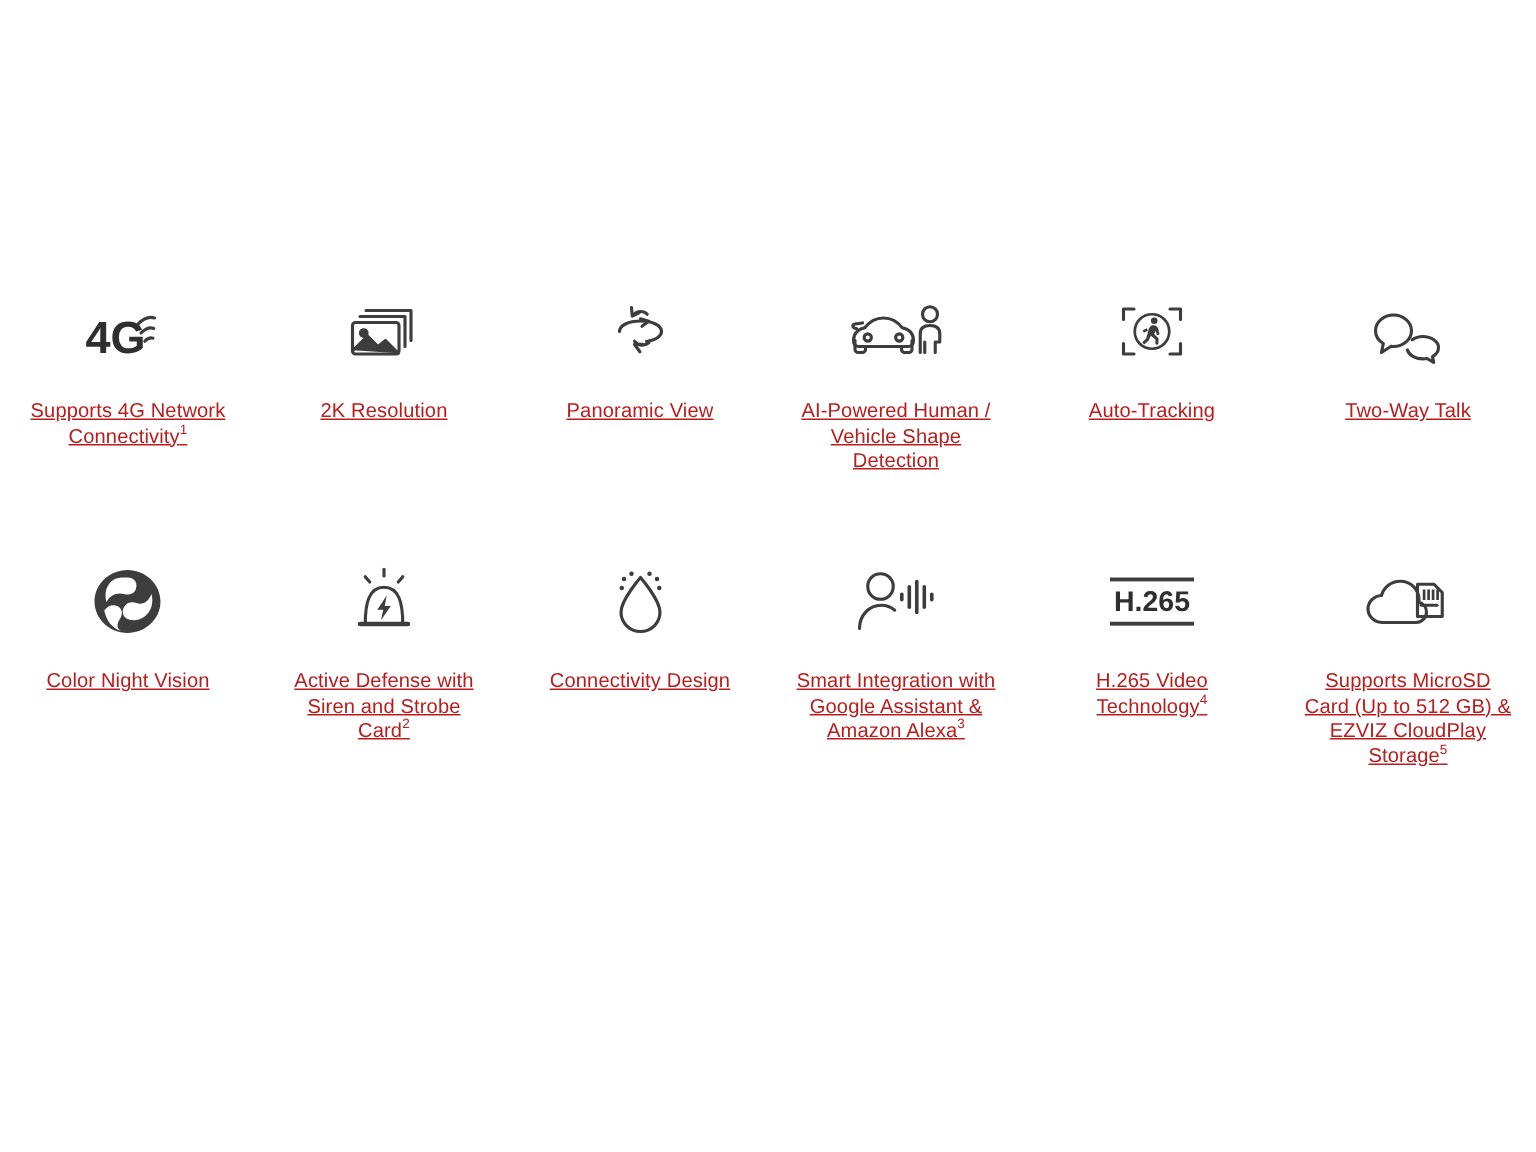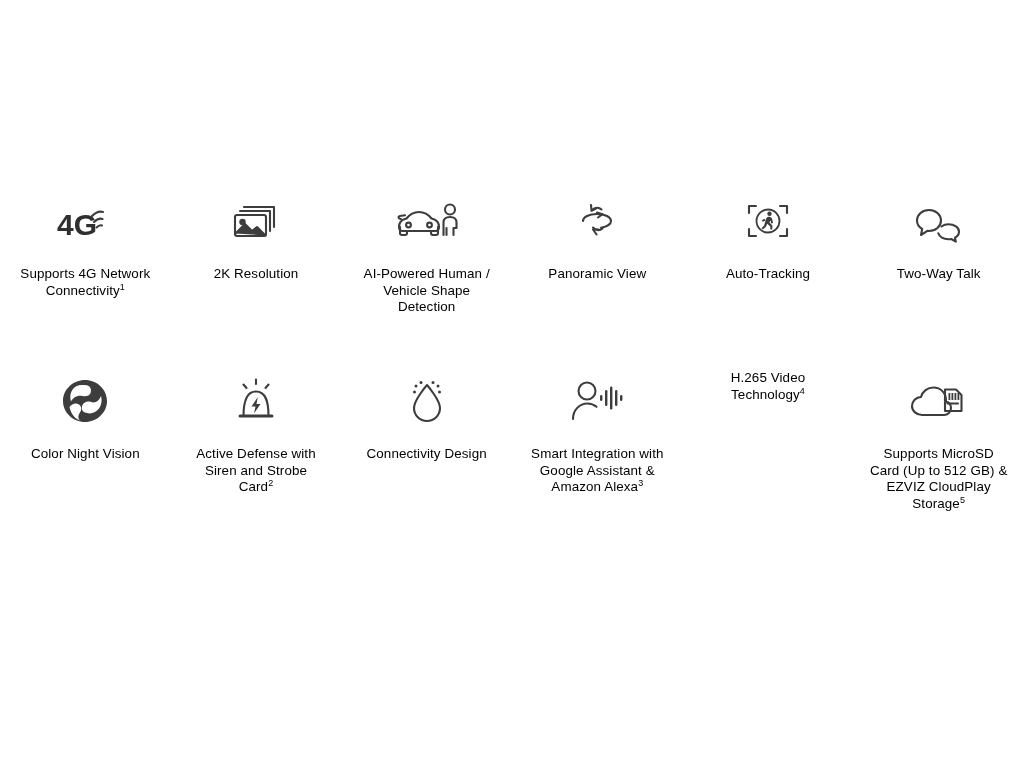--- a/index.html
+++ b/index.html
@@ -36,23 +36,24 @@
     height: 62px;
     display: flex;
     align-items: center;
     justify-content: center;
     margin-bottom: 14px;
   }
   .feature-label {
     font-size: 13.4px;
     line-height: 16.5px;
     text-align: center;
-    color: #000000;
+    color: #b91c1c;
     letter-spacing: 0.1px;
     max-width: 140px;
+    text-decoration: underline;
   }
   .feature-label sup {
     font-size: 9px;
     vertical-align: super;
     line-height: 0;
   }
   svg { display: block; }
   .stroke-icon {
     fill: none;
     stroke: #3d3d3d;
@@ -95,20 +96,38 @@
           <path d="M16 10 L46 10 L46 30"></path>
           <path d="M12 14 L42 14 L42 34"></path>
           <rect x="7" y="18" width="31" height="21" rx="2"></rect>
           <circle cx="14.5" cy="25" r="2.2" fill="#3d3d3d"></circle>
           <path d="M7.5 36.5 L17 27 L24 34 L29 30 L37.5 38.5" fill="#3d3d3d"></path>
         </g>
       </svg>
     </div>
     <div class="feature-label">
       <span>2K Resolution</span><sup></sup>
+    </div>
+  </div>
+
+  <div class="feature-cell row1">
+    <div class="icon-box">
+      <svg width="52" height="48" viewBox="0 0 52 48">
+        <g class="stroke-icon" stroke-width="2.3">
+          <path d="M12 24 C12 20, 18 17, 26 17 C34 17, 40 20, 40 24 C40 27, 36 29.5, 30 30.7"></path>
+          <path d="M26 15.5 L31.5 17.2 L27 20.5"></path>
+          <path d="M21 13 C24 10, 28 10, 30.5 12.5"></path>
+          <path d="M20 8 L20.5 13.8 L25 11.5"></path>
+          <path d="M22 30.5 C24.5 33.5, 28.5 34, 31.5 31.5"></path>
+          <path d="M25.6 37.5 L22 32.5 L27.5 32.5"></path>
+        </g>
+      </svg>
+    </div>
+    <div class="feature-label">
+      <span>Panoramic View</span><sup></sup>
     </div>
   </div>
 
   <div class="feature-cell row1">
     <div class="icon-box">
       <svg width="70" height="48" viewBox="0 0 70 48">
         <g class="stroke-icon">
           <path d="M8 30 L8 36 C8 37.2 9 38 10 38 L13 38 C14 38 15 37.2 15 36 L15 34"></path>
           <path d="M39 34 L39 36 C39 37.2 40 38 41 38 L44 38 C45 38 46 37.2 46 36 L46 30"></path>
           <path d="M9 22 C6.5 22, 5.5 19.5, 8 19 L13 18.3"></path>
@@ -121,38 +140,20 @@
         </g>
       </svg>
     </div>
     <div class="feature-label">
       <span>AI-Powered Human / Vehicle Shape Detection</span><sup></sup>
     </div>
   </div>
 
   <div class="feature-cell row1">
     <div class="icon-box">
-      <svg width="52" height="48" viewBox="0 0 52 48">
-        <g class="stroke-icon" stroke-width="2.3">
-          <path d="M12 24 C12 20, 18 17, 26 17 C34 17, 40 20, 40 24 C40 27, 36 29.5, 30 30.7"></path>
-          <path d="M26 15.5 L31.5 17.2 L27 20.5"></path>
-          <path d="M21 13 C24 10, 28 10, 30.5 12.5"></path>
-          <path d="M20 8 L20.5 13.8 L25 11.5"></path>
-          <path d="M22 30.5 C24.5 33.5, 28.5 34, 31.5 31.5"></path>
-          <path d="M25.6 37.5 L22 32.5 L27.5 32.5"></path>
-        </g>
-      </svg>
-    </div>
-    <div class="feature-label">
-      <span>Panoramic View</span><sup></sup>
-    </div>
-  </div>
-
-  <div class="feature-cell row1">
-    <div class="icon-box">
       <svg width="50" height="48" viewBox="0 0 50 48">
         <g class="stroke-icon" stroke-width="2.4">
           <path d="M6 16 L6 9 L13 9"></path>
           <path d="M37 9 L44 9 L44 16"></path>
           <path d="M44 32 L44 39 L37 39"></path>
           <path d="M13 39 L6 39 L6 32"></path>
           <circle cx="25" cy="24" r="11.5" stroke-width="1.8"></circle>
         </g>
         <g class="fill-icon">
           <circle cx="26.5" cy="16.8" r="2.2"></circle>
@@ -247,20 +248,29 @@
           <rect x="53" y="18" width="2.4" height="6" rx="1.2"></rect>
         </g>
       </svg>
     </div>
     <div class="feature-label">
       <span>Smart Integration with Google Assistant &amp; Amazon Alexa</span><sup>3</sup>
     </div>
   </div>
 
   <div class="feature-cell row2">
+    <div class="icon-box">
+      <svg width="66" height="46" viewBox="0 0 66 46">
+        <g class="fill-icon">
+          <rect x="5" y="7" width="56" height="2.6"></rect>
+          <rect x="5" y="36.5" width="56" height="2.6"></rect>
+        </g>
+        <text class="txt-icon" x="33" y="29" font-size="19" text-anchor="middle">H.265</text>
+      </svg>
+    </div>
     <div class="feature-label">
       <span>H.265 Video Technology</span><sup>4</sup>
     </div>
   </div>
 
   <div class="feature-cell row2">
     <div class="icon-box">
       <svg width="62" height="48" viewBox="0 0 62 48">
         <g class="stroke-icon" stroke-width="2.1">
           <path d="M37 12.5 L48 12.5 L53.5 18 L53.5 34 L37 34 Z"></path>

